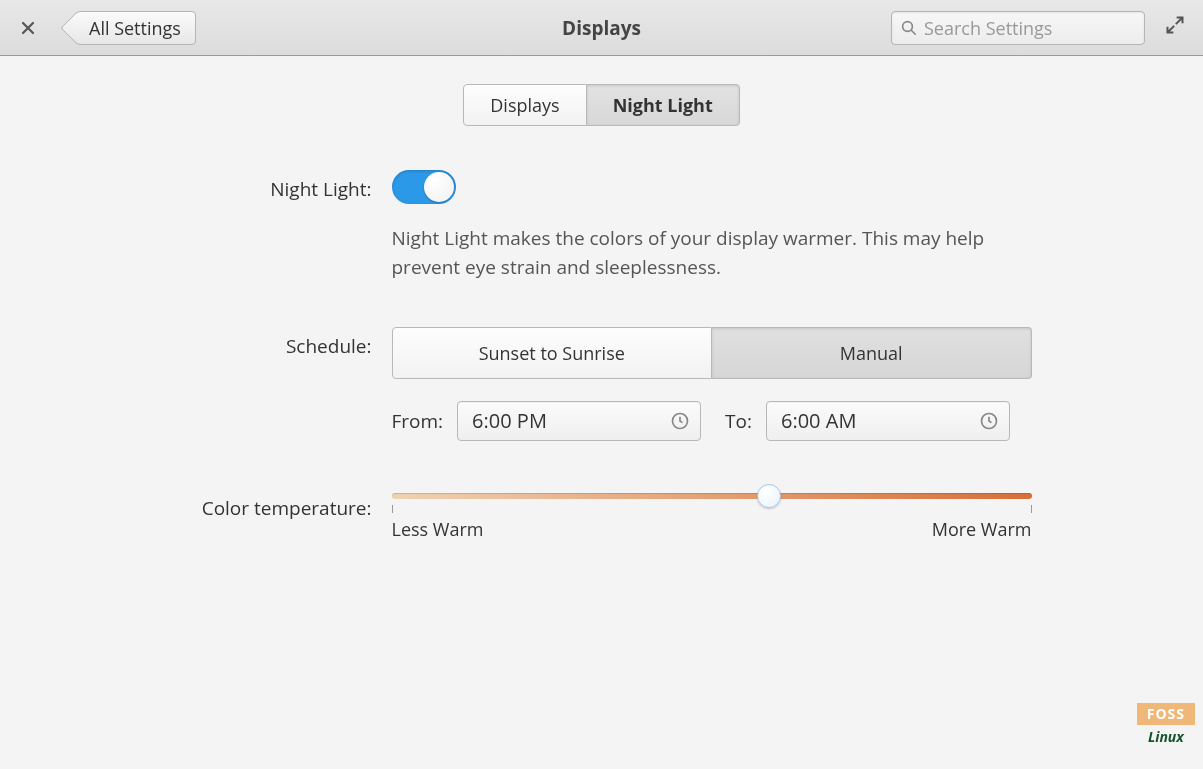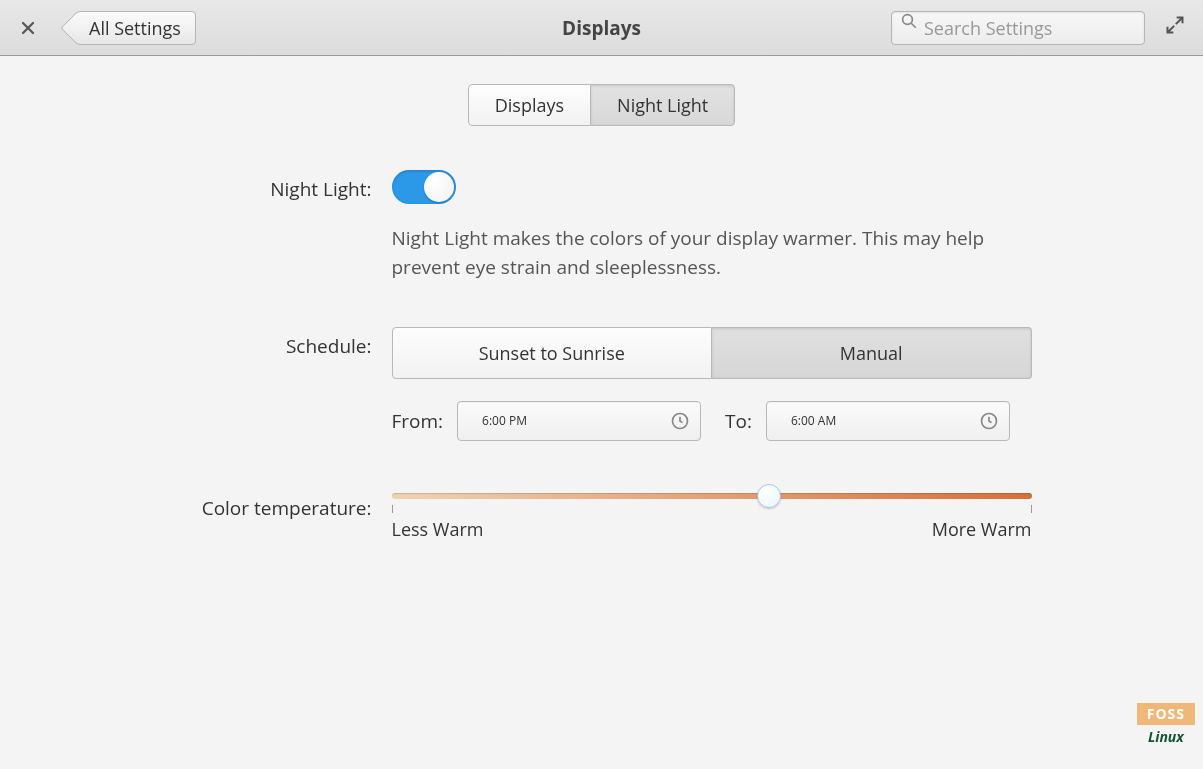--- a/index.html
+++ b/index.html
@@ -68,20 +68,21 @@
   color: #444;
 }
 .header-right {
   margin-left: auto;
   display: flex;
   align-items: center;
   gap: 16px;
 }
 .search-box {
   display: flex;
+  align-items: center;
   background: linear-gradient(to bottom, #f7f7f7, #ececec);
   border: 1px solid #b5b5b5;
   border-radius: 4px;
   height: 34px;
   width: 254px;
   padding: 0 8px;
   box-shadow: inset 0 1px 2px rgba(0,0,0,0.08);
 }
 .search-box svg { flex-shrink: 0; margin-right: 6px; }
 .search-box input {
@@ -110,21 +111,21 @@
   overflow: hidden;
 }
 .tab {
   padding: 8px 26px;
   font-size: 18px;
   cursor: pointer;
   background: linear-gradient(to bottom, #fdfdfd, #f2f2f2);
   border: 1px solid #b8b8b8;
 }
 .tab:first-child { border-radius: 4px 0 0 4px; }
-.tab:last-child { border-radius: 0 4px 4px 0; border-left: none; }
+.tab:last-child { border-radius: 0 4px 4px 0; border-left: none; font-weight: bold; }
 .tab.active {
   background: linear-gradient(to bottom, #e2e2e2, #d8d8d8);
   box-shadow: inset 0 1px 3px rgba(0,0,0,0.12);
 }
 
 .rows {
   width: 860px;
   margin: 8px auto;
 }
 .row {
@@ -199,22 +200,22 @@
 .time-label { font-size: 19px; color: #333; }
 .time-input {
   display: flex;
   align-items: center;
   justify-content: space-between;
   width: 244px;
   height: 40px;
   background: linear-gradient(to bottom, #fbfbfb, #efefef);
   border: 1px solid #b8b8b8;
   border-radius: 4px;
-  padding: 0 10px 0 24px;
-  font-size: 12px;
+  padding: 0 10px 0 14px;
+  font-size: 20px;
   cursor: pointer;
   box-shadow: inset 0 1px 1px rgba(0,0,0,0.04);
 }
 .clock-icon { color: #888; }
 
 .slider-wrap {
   width: 640px;
   padding-top: 4px;
 }
 .slider-track {

